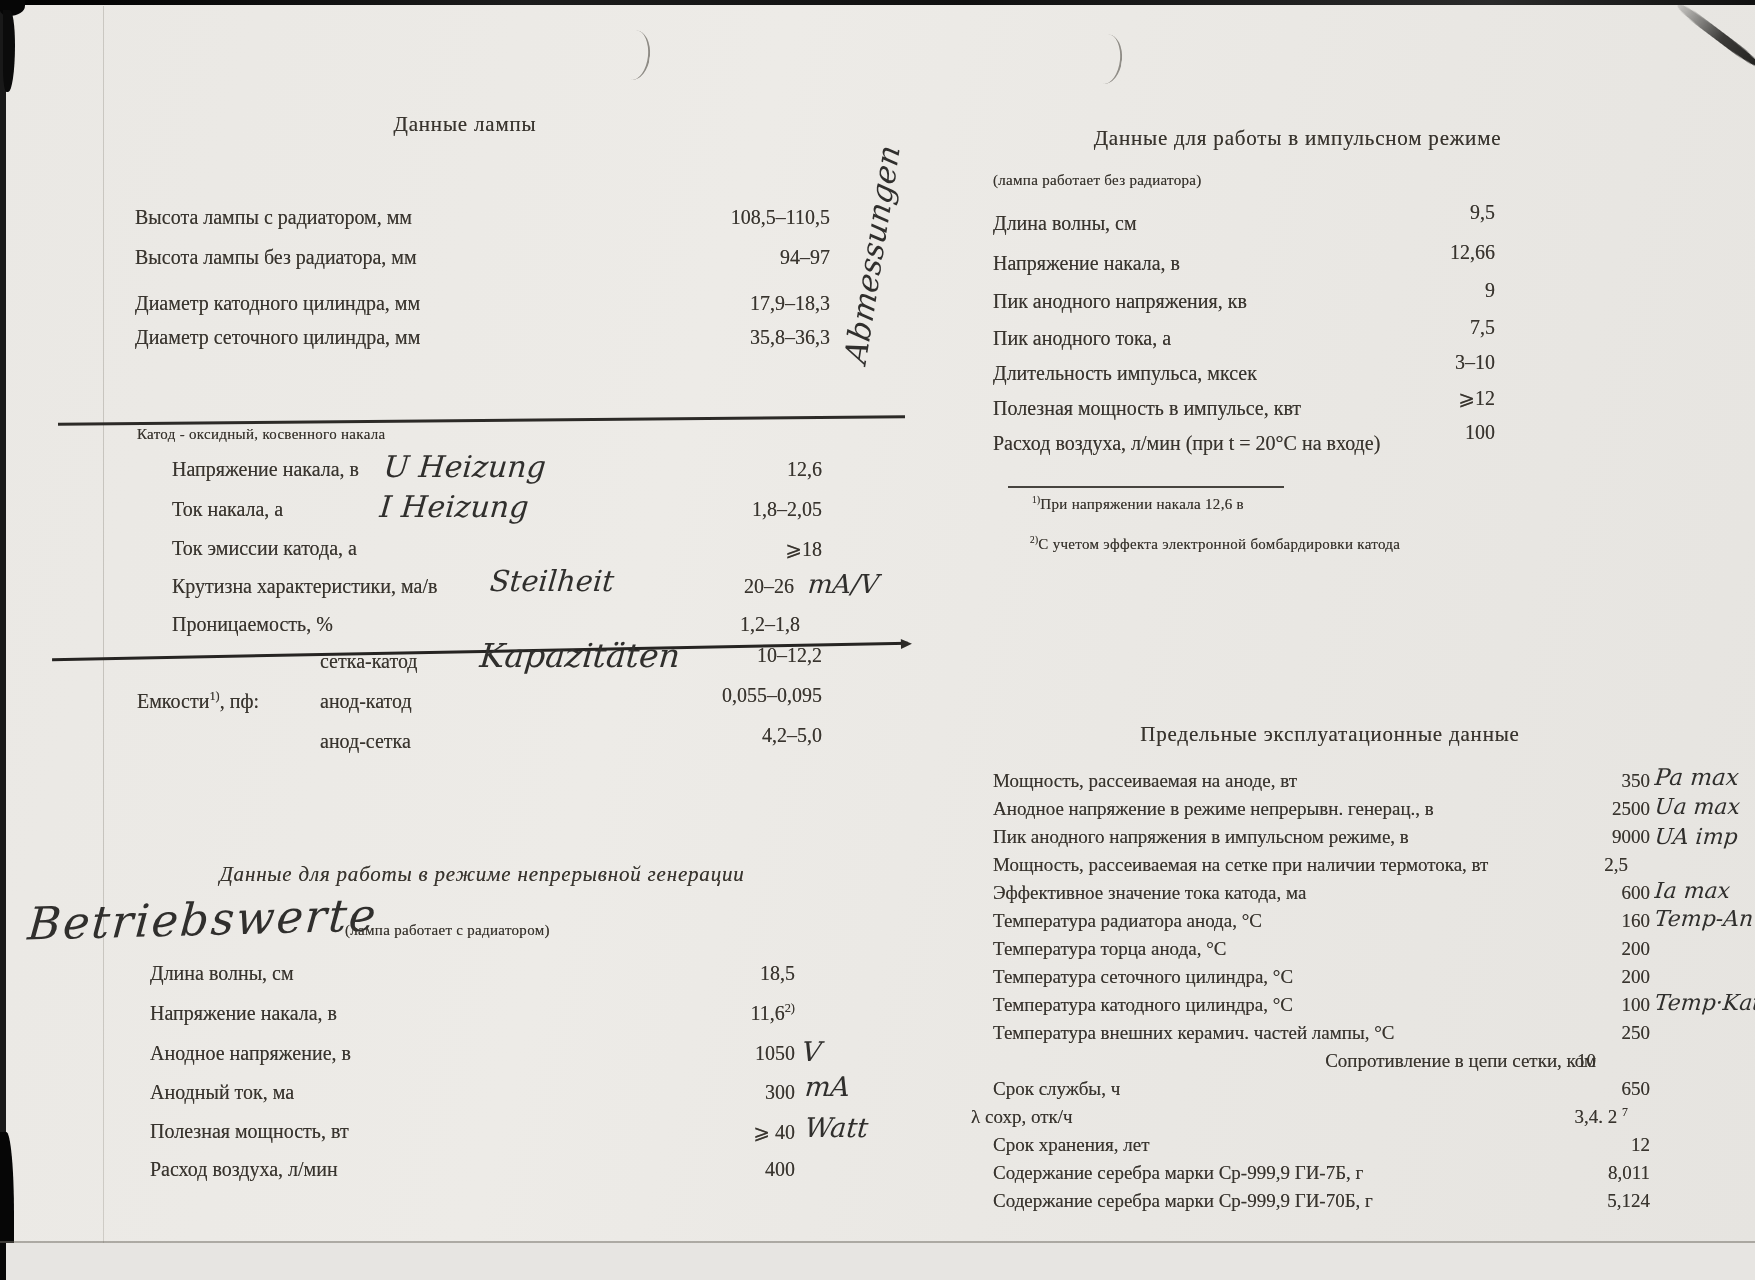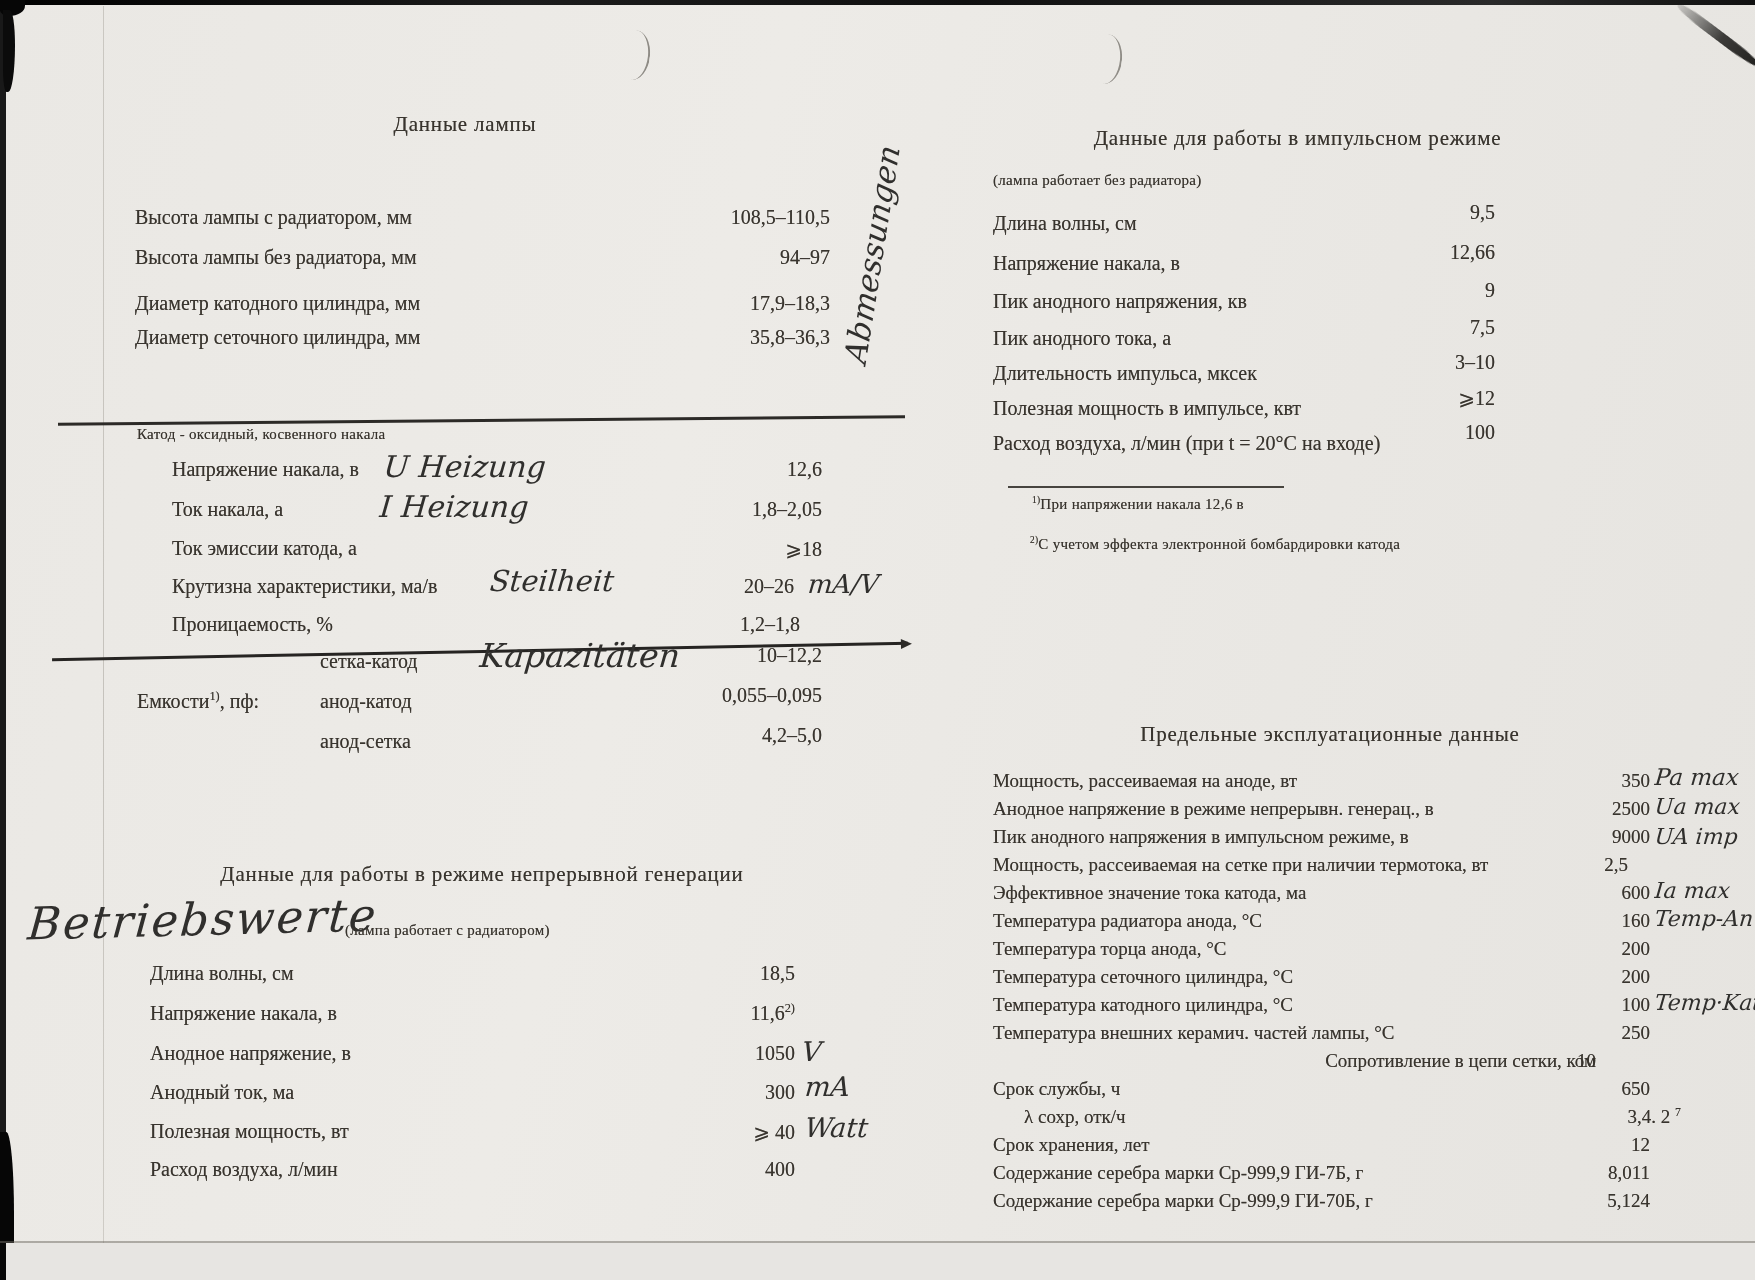--- a/index.html
+++ b/index.html
@@ -105,21 +105,21 @@
   <div class="r" style="left:137px;top:690px;width:685px;">
     <span class="lbl"><span>Емкости</span><sup>1)</sup><span>, пф:</span></span>
     <span class="lbl" style="position:absolute;left:183px;">анод-катод</span>
     <span class="val cap-val">0,055–0,095</span>
   </div>
   <div class="r" style="left:137px;top:730px;width:685px;">
     <span class="lbl" style="margin-left:183px;">анод-сетка</span>
     <span class="val cap-val">4,2–5,0</span>
   </div>
 
-  <div class="t title" style="left:62px;top:862px;width:840px;">Данные для работы в режиме непрерывной генерации</div>
+  <div class="t title" style="left:62px;top:862px;width:840px;font-style:italic;">Данные для работы в режиме непрерывной генерации</div>
   <div class="hwa" style="left:28px;top:893px;font-size:45px;letter-spacing:2px;transform:rotate(-1.5deg) skewX(-6deg);">Betriebswerte</div>
   <div class="t" style="left:345px;top:922px;">(лампа работает с радиатором)</div>
 
   <div class="r" style="left:150px;top:962px;width:645px;">
     <span class="lbl">Длина волны, см</span>
     <span class="val">18,5</span>
   </div>
   <div class="r" style="left:150px;top:1002px;width:645px;">
     <span class="lbl">Напряжение накала, в</span>
     <span class="val"><span>11,6</span><sup>2)</sup></span>
@@ -229,21 +229,21 @@
     <span class="val">250</span>
   </div>
   <div class="r limits-row" style="left:939px;top:1050px;width:657px;text-align:right;">
     <span class="lbl">Сопротивление в цепи сетки, ком</span>
     <span class="val">10</span>
   </div>
   <div class="r limits-row" style="left:993px;top:1078px;width:657px;">
     <span class="lbl">Срок службы, ч</span>
     <span class="val">650</span>
   </div>
-  <div class="r limits-row" style="left:1024px;top:1106px;width:657px;">
+  <div class="r limits-row" style="left:971px;top:1106px;width:657px;">
     <span class="lbl">λ сохр, отк/ч</span>
     <span class="val"><span>3,4. 2</span> <sup>7</sup></span>
   </div>
   <div class="r limits-row" style="left:993px;top:1134px;width:657px;">
     <span class="lbl">Срок хранения, лет</span>
     <span class="val">12</span>
   </div>
   <div class="r limits-row" style="left:993px;top:1162px;width:657px;">
     <span class="lbl">Содержание серебра марки Ср-999,9 ГИ-7Б, г</span>
     <span class="val">8,011</span>

